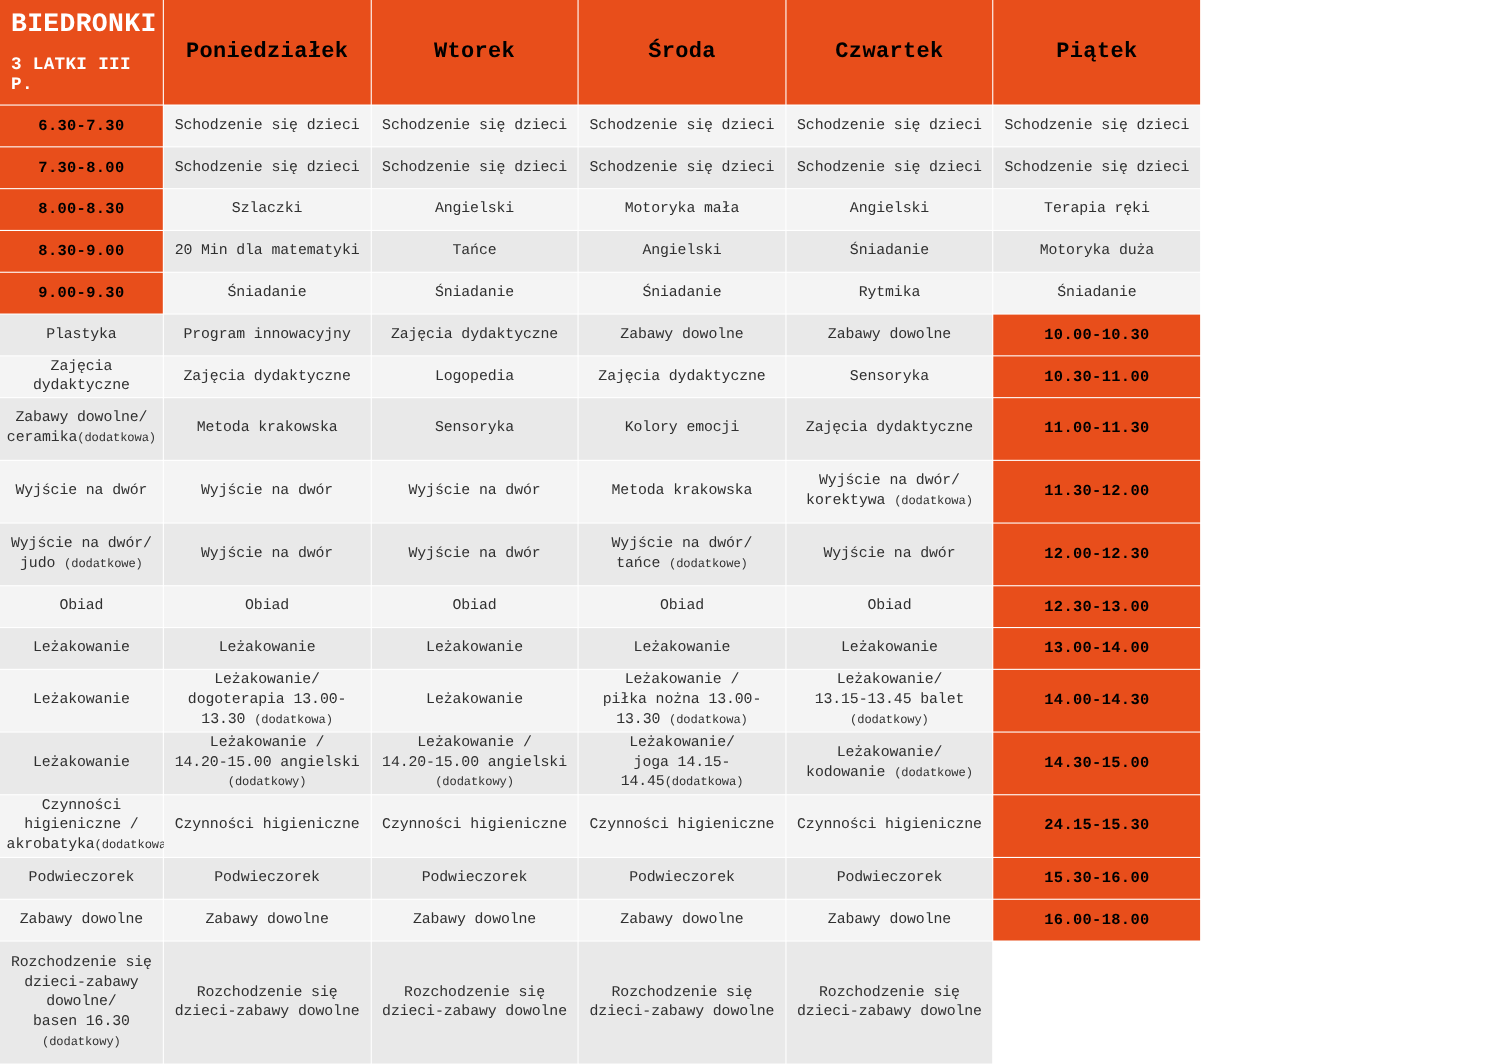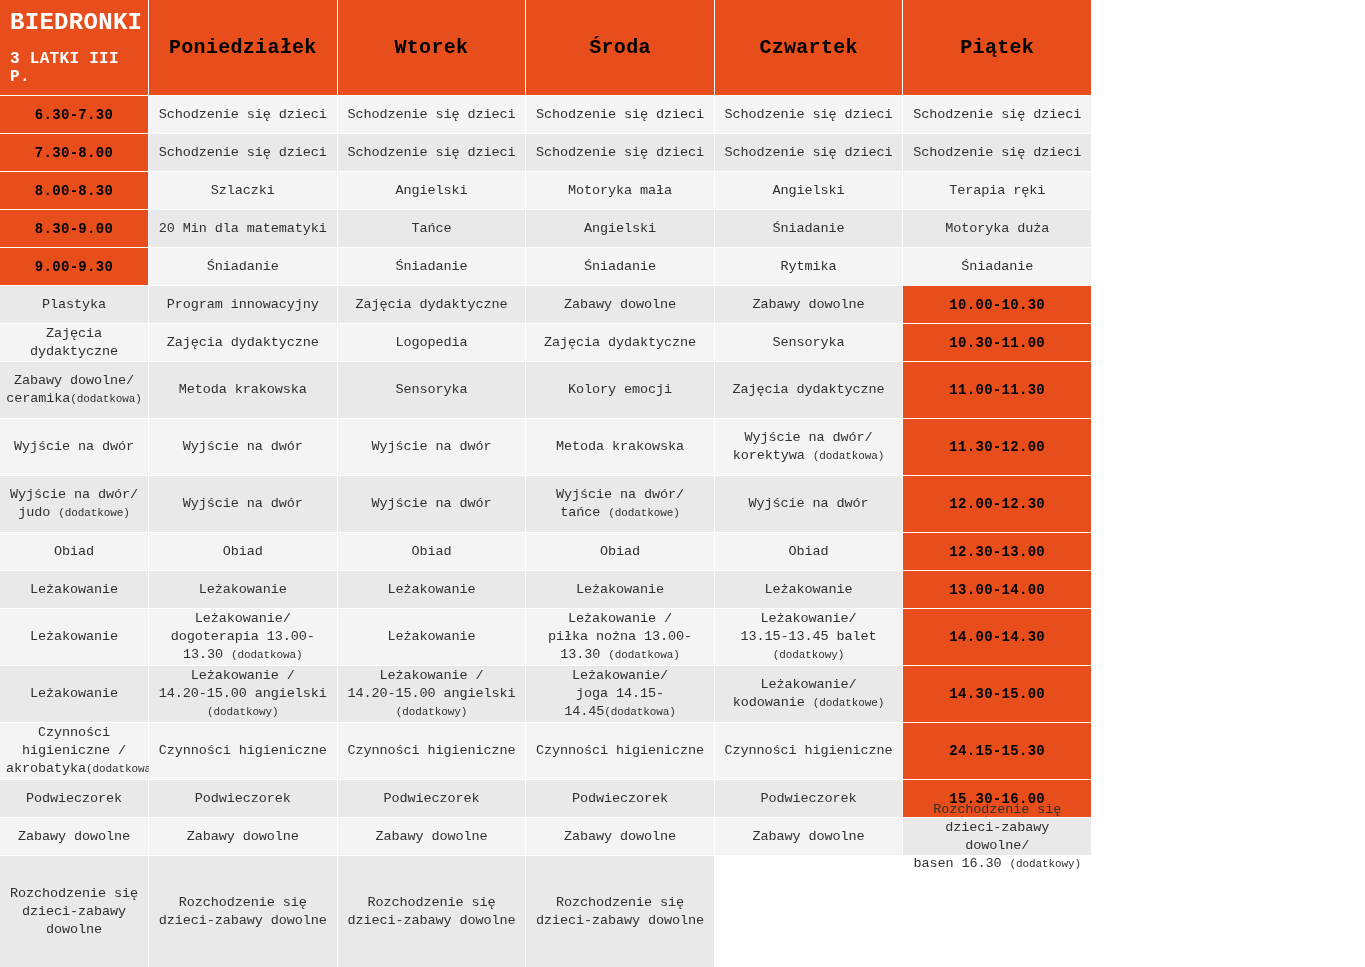--- a/index.html
+++ b/index.html
@@ -366,20 +366,21 @@
     </div>
     <div class="cell light">
       <div class="line">Zabawy dowolne</div>
     </div>
     <div class="cell light">
       <div class="line">Zabawy dowolne</div>
     </div>
     <div class="cell light">
       <div class="line">Zabawy dowolne</div>
     </div>
+    <div class="time-cell">16.00-18.00</div>
     <div class="cell dark">
       <div class="line">Rozchodzenie się dzieci-zabawy dowolne/</div>
       <div class="line">basen 16.30 <span class="small">(dodatkowy)</span></div>
     </div>
     <div class="cell dark">
       <div class="line">Rozchodzenie się dzieci-zabawy dowolne</div>
     </div>
     <div class="cell dark">
       <div class="line">Rozchodzenie się dzieci-zabawy dowolne</div>
     </div>

